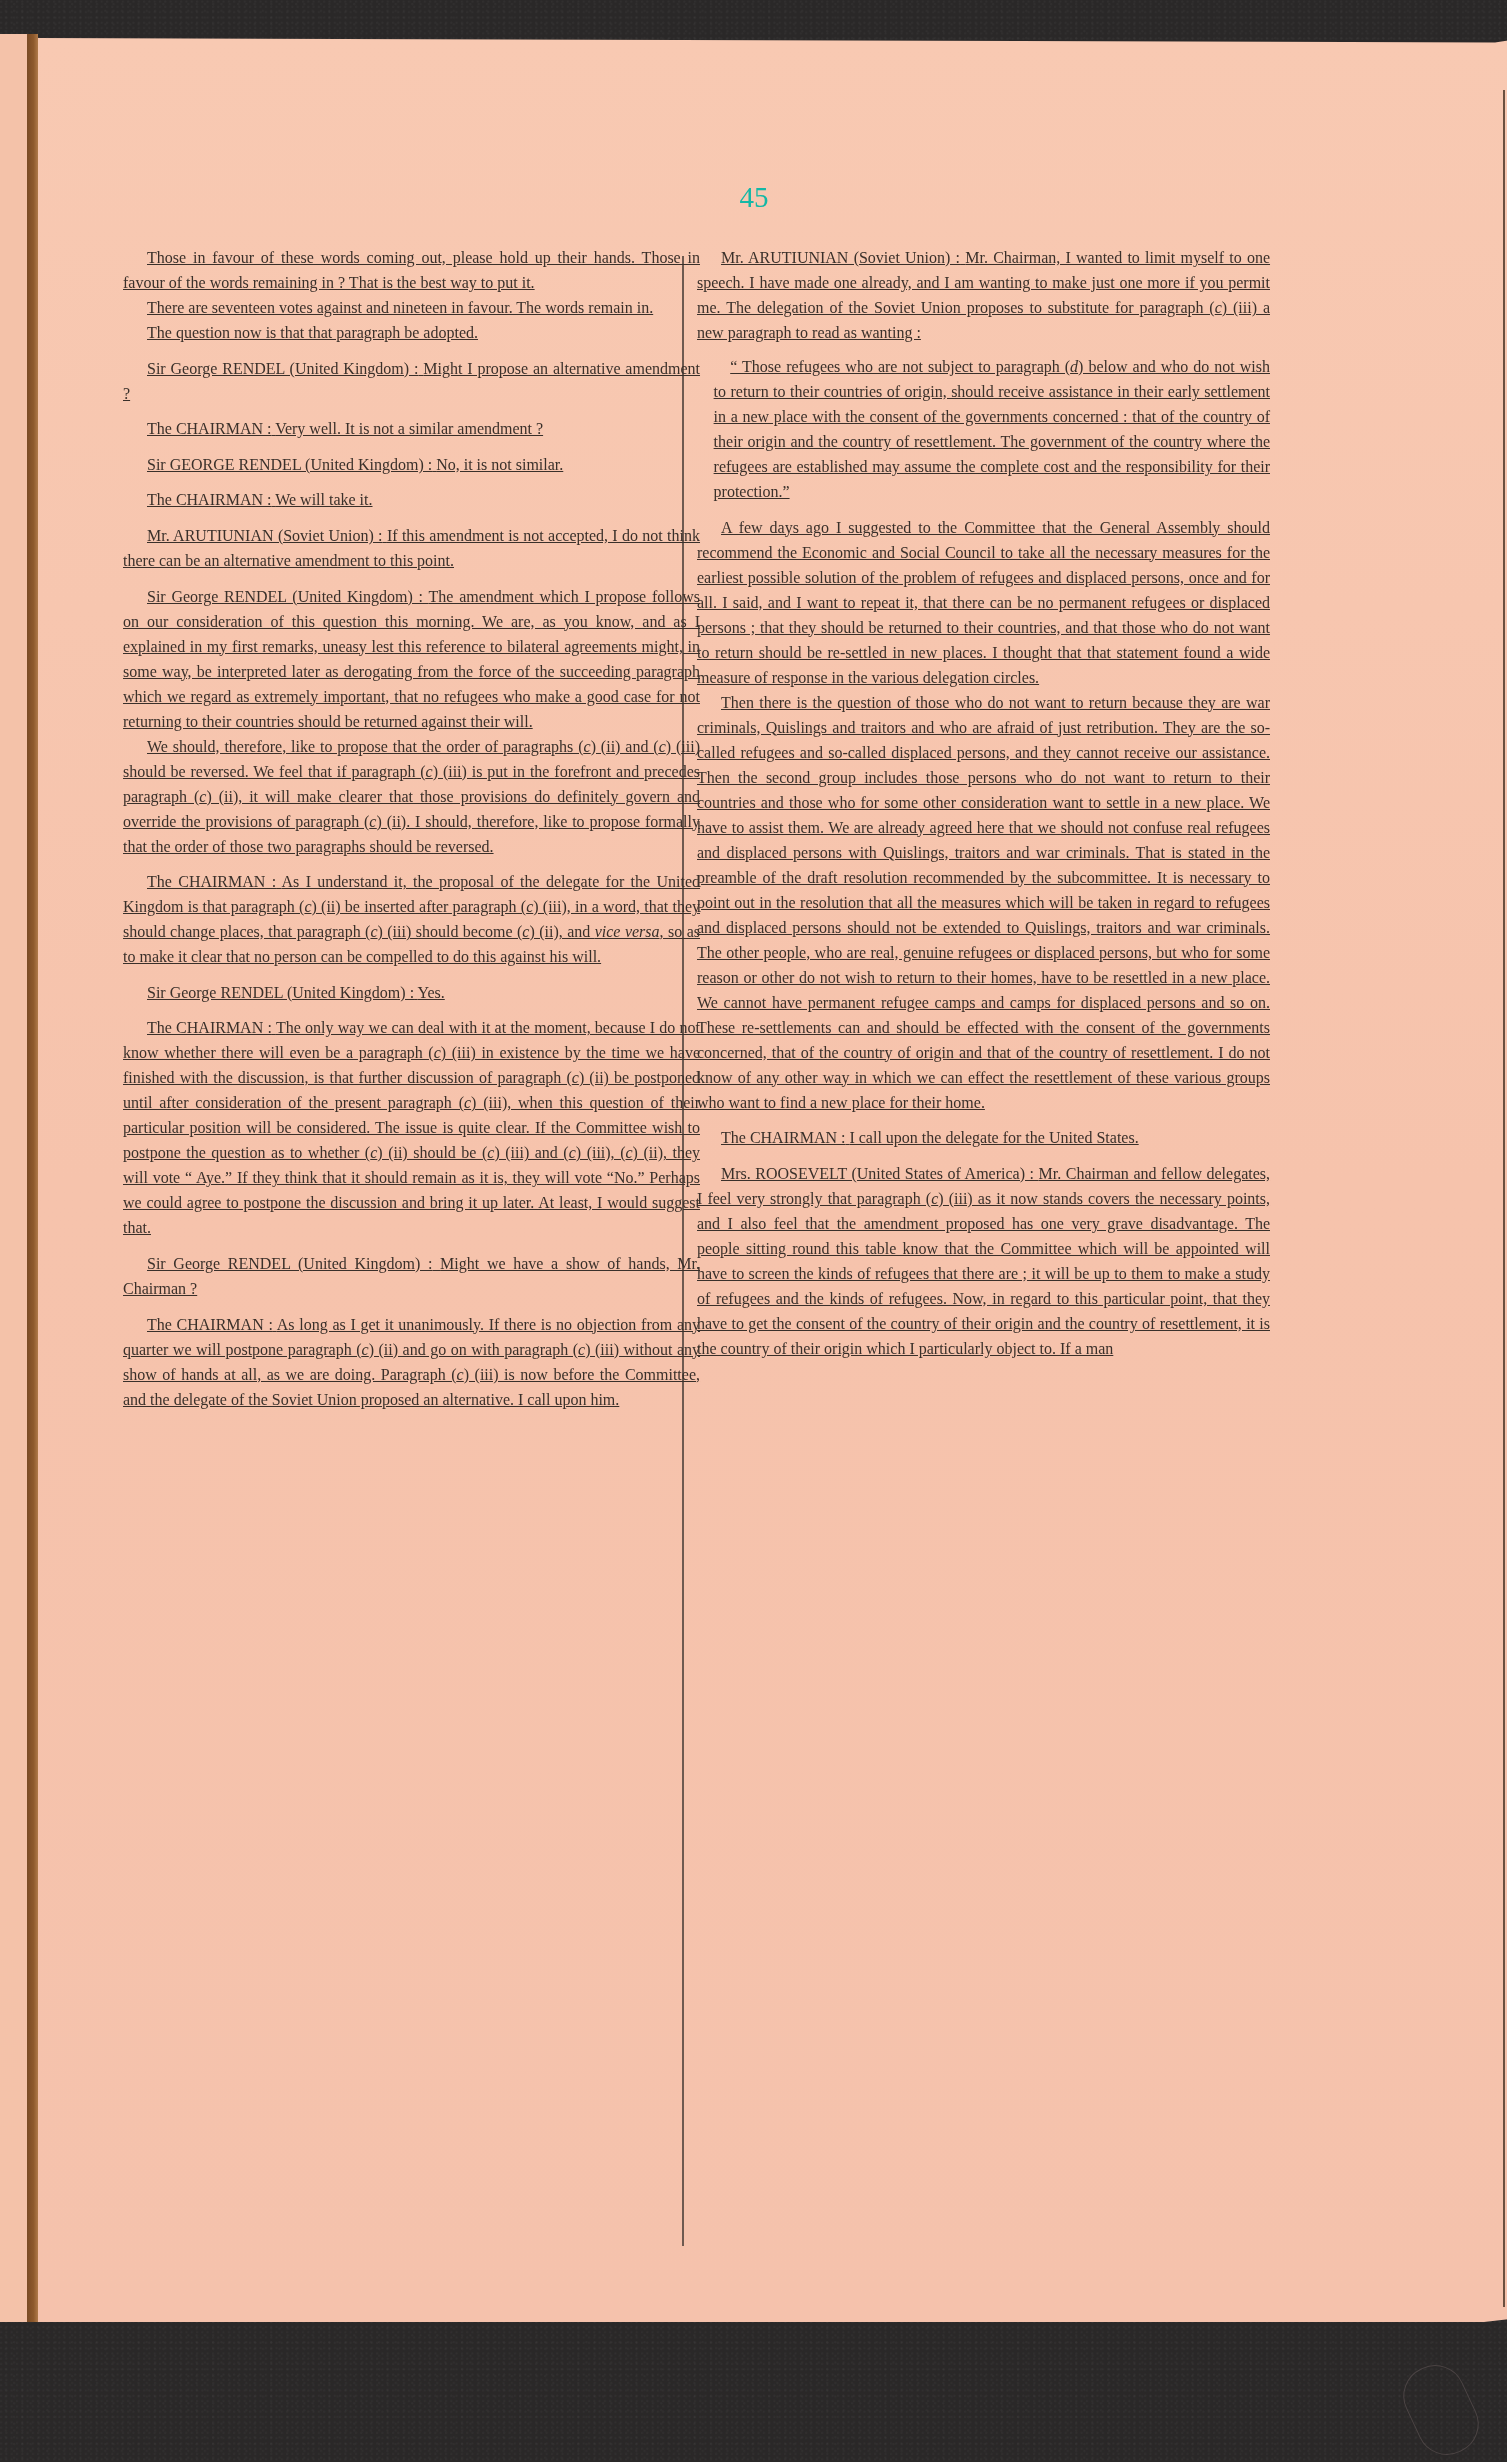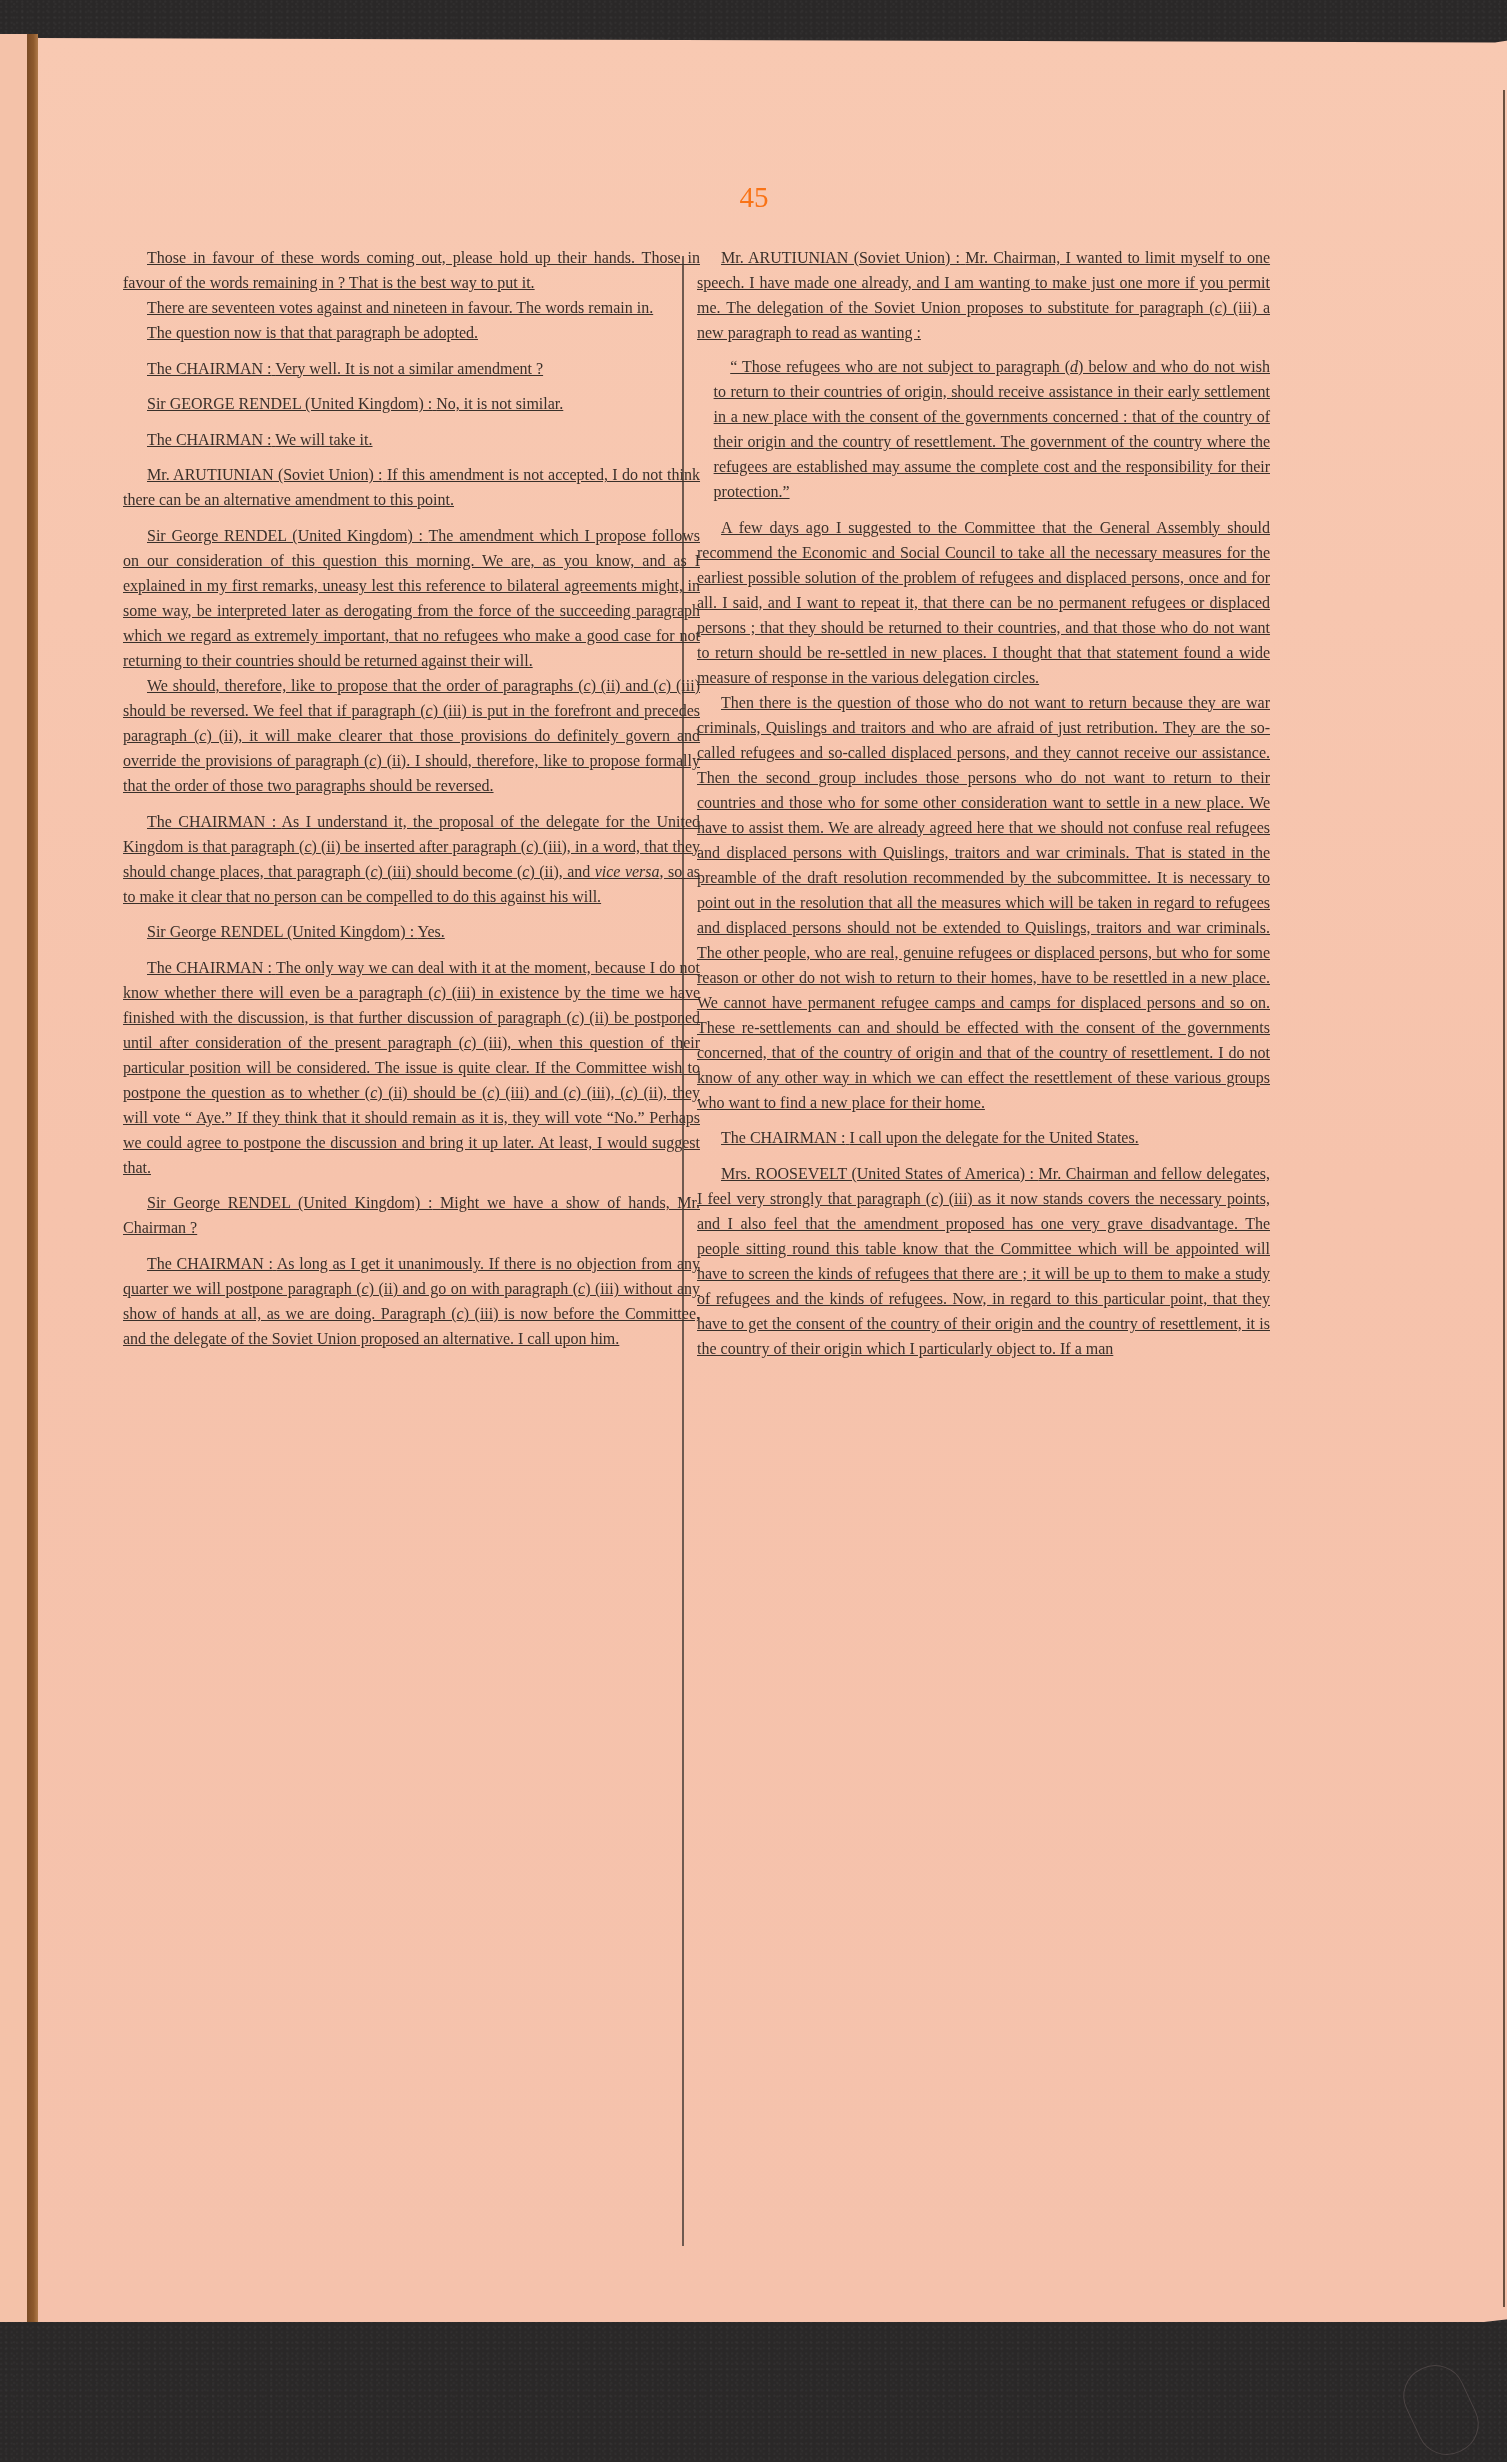--- a/index.html
+++ b/index.html
@@ -32,21 +32,21 @@
     position: absolute; left: 1503px; top: 90px; width: 2.3px; height: 2217px;
     background: #6b5040;
   }
   .corner-clip {
     position: absolute; left: 1410px; top: 2364px; width: 60px; height: 90px;
     border: 1.5px solid rgba(90,80,80,0.7); border-radius: 30px;
     transform: rotate(-25deg);
   }
   .page-number {
     position: absolute; left: 0; width: 1508px; top: 181px;
-    text-align: center; font-size: 29px; color: #f97316;
+    text-align: center; font-size: 29px; color: #14b8a6;
   }
   .column {
     position: absolute; top: 245px; width: 577px;
     font-size: 16px; line-height: 25px; color: #3a302a;
     text-align: justify; hyphens: manual; text-decoration: underline;
   }
   .col-left { left: 123px; }
   .col-right { left: 697px; width: 573px; }
   .col-rule {
     position: absolute; left: 682px; top: 256px; width: 1.5px; height: 1990px;
@@ -71,20 +71,21 @@
 <div class="corner-clip"></div>
 
 <div class="page-number">45</div>
 
 <div class="col-rule"></div>
 
 <div class="column col-left" id="col-left">
     <p class="para"><span>Those in favour of these words coming out, please hold up their hands.  Those in favour of the words remaining in ?  That is the best way to put it.</span></p>
     <p class="para"><span>There are seventeen votes against and nineteen in favour.  The words remain in.</span></p>
     <p class="para"><span>The question now is that that paragraph be adopted.</span></p>
+    <p class="para gap"><span>Sir George RENDEL (United Kingdom) :</span>  <span>Might I propose an alternative amendment ?</span></p>
     <p class="para gap"><span>The CHAIRMAN :</span>  <span>Very well.  It is not a similar amendment ?</span></p>
     <p class="para gap"><span>Sir GEORGE RENDEL (United Kingdom) :</span>  <span>No, it is not similar.</span></p>
     <p class="para gap"><span>The CHAIRMAN :</span>  <span>We will take it.</span></p>
     <p class="para gap"><span>Mr. ARUTIUNIAN (Soviet Union) :</span>  <span>If this amendment is not accepted, I do not think there can be an alternative amendment to this point.</span></p>
     <p class="para gap"><span>Sir George RENDEL (United Kingdom) :</span>  <span>The amendment which I propose follows on our con­sideration of this question this morning.  We are, as you know, and as I explained in my first remarks, uneasy lest this reference to bilateral agreements might, in some way, be interpreted later as derogat­ing from the force of the succeeding paragraph which we regard as extremely important, that no refugees who make a good case for not returning to their countries should be returned against their will.</span></p>
     <p class="para"><span>We should, therefore, like to propose that the order of paragraphs (</span><i>c</i><span>) (ii) and (</span><i>c</i><span>) (iii) should be reversed.  We feel that if paragraph (</span><i>c</i><span>) (iii) is put in the forefront and precedes paragraph (</span><i>c</i><span>) (ii), it will make clearer that those provisions do definitely govern and override the provisions of paragraph (</span><i>c</i><span>) (ii).  I should, therefore, like to propose formally that the order of those two paragraphs should be reversed.</span></p>
     <p class="para gap"><span>The CHAIRMAN :</span>  <span>As I understand it, the proposal of the delegate for the United Kingdom is that paragraph (</span><i>c</i><span>) (ii) be inserted after paragraph (</span><i>c</i><span>) (iii), in a word, that they should change places, that paragraph (</span><i>c</i><span>) (iii) should become (</span><i>c</i><span>) (ii), and </span><i>vice versa</i><span>, so as to make it clear that no person can be compelled to do this against his will.</span></p>
     <p class="para gap"><span>Sir George RENDEL (United Kingdom) :</span>  <span>Yes.</span></p>
     <p class="para gap"><span>The CHAIRMAN :</span>  <span>The only way we can deal with it at the moment, because I do not know whether there will even be a paragraph (</span><i>c</i><span>) (iii) in existence by the time we have finished with the discussion, is that further discussion of paragraph (</span><i>c</i><span>) (ii) be postponed until after con­sideration of the present paragraph (</span><i>c</i><span>) (iii), when this question of their particular position will be considered.  The issue is quite clear.  If the Committee wish to postpone the question as to whether (</span><i>c</i><span>) (ii) should be (</span><i>c</i><span>) (iii) and (</span><i>c</i><span>) (iii), (</span><i>c</i><span>) (ii), they will vote “ Aye.”  If they think that it should remain as it is, they will vote “No.”  Perhaps we could agree to postpone the discussion and bring it up later.  At least, I would suggest that.</span></p>
     <p class="para gap"><span>Sir George RENDEL (United Kingdom) :</span>  <span>Might we have a show of hands, Mr. Chairman ?</span></p>

